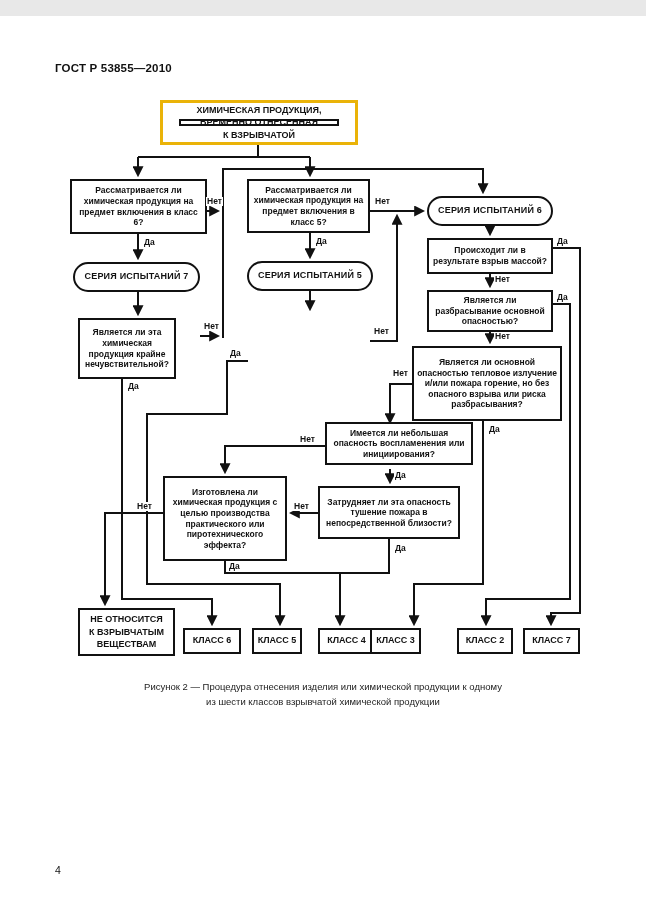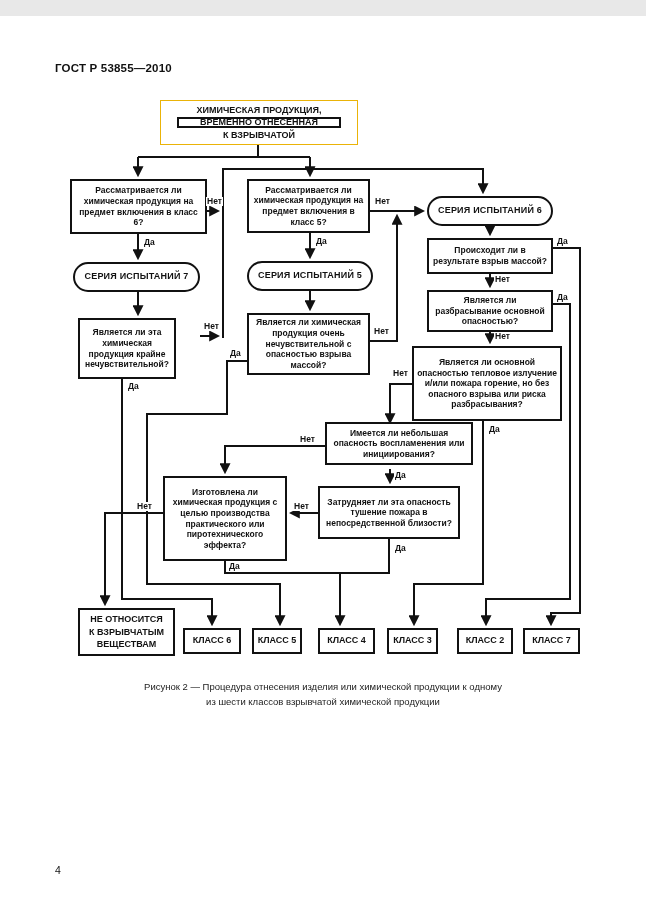--- a/index.html
+++ b/index.html
@@ -17,21 +17,21 @@
   svg.connectors{position:absolute;left:0;top:0;}
   svg.connectors path{stroke:#111;stroke-width:2;fill:none;}
   .node{
     position:absolute;border:2px solid #111;background:#fff;
     display:flex;align-items:center;justify-content:center;text-align:center;
     font-size:8.5px;line-height:1.25;font-weight:600;padding:2px 3px;
     box-sizing:border-box;
   }
   .node.pre{white-space:pre-line;}
   .start-outer{
-    position:absolute;border:1px solid #eab308;background:#fff;box-sizing:border-box;
+    position:absolute;border:3px solid #eab308;background:#fff;box-sizing:border-box;
     padding:16px;
   }
   .start-inner{
     border:2px solid #111;width:100%;height:100%;box-sizing:border-box;
     display:flex;align-items:center;justify-content:center;text-align:center;
     font-weight:bold;font-size:9px;line-height:1.35;white-space:pre-line;
   }
   .oval{
     border-radius:16px;border-width:2.5px;font-weight:bold;font-size:9px;
     letter-spacing:.2px;
@@ -108,42 +108,41 @@
     <div class="node" style="left:247px;top:163px;width:123px;height:54px;">Рассматривается ли химическая продукция на предмет включения в класс 5?</div>
 
     <div class="node oval" style="left:73px;top:246px;width:127px;height:30px;">СЕРИЯ ИСПЫТАНИЙ 7</div>
 
     <div class="node oval" style="left:247px;top:245px;width:126px;height:30px;">СЕРИЯ ИСПЫТАНИЙ 5</div>
 
     <div class="node oval" style="left:427px;top:180px;width:126px;height:30px;">СЕРИЯ ИСПЫТАНИЙ 6</div>
 
     <div class="node" style="left:78px;top:302px;width:98px;height:61px;">Является ли эта химическая продукция крайне нечувствительной?</div>
 
-    <div class="node" style="left:247px;top:297px;width:123px;height:62px;">Является ли химическая продукция очень нечувствительной с опасностью взрыва массой?</div>
 
     <div class="node" style="left:427px;top:222px;width:126px;height:36px;">Происходит ли в результате взрыв массой?</div>
 
     <div class="node" style="left:427px;top:274px;width:126px;height:42px;">Является ли разбрасывание основной опасностью?</div>
 
     <div class="node" style="left:412px;top:330px;width:150px;height:75px;">Является ли основной опасностью тепловое излучение и/или пожара горение, но без опасного взрыва или риска разбрасывания?</div>
 
     <div class="node" style="left:325px;top:406px;width:148px;height:43px;">Имеется ли небольшая опасность воспламенения или инициирования?</div>
 
     <div class="node" style="left:318px;top:470px;width:142px;height:53px;">Затрудняет ли эта опасность тушение пожара в непосредственной близости?</div>
 
     <div class="node terminal pre" style="left:78px;top:592px;width:97px;height:48px;">НЕ ОТНОСИТСЯ
 К ВЗРЫВЧАТЫМ
 ВЕЩЕСТВАМ</div>
 
     <div class="node" style="left:163px;top:460px;width:124px;height:85px;">Изготовлена ли химическая продукция с целью производства практического или пиротехнического эффекта?</div>
 
     <div class="node classbox" style="left:183px;top:612px;width:58px;height:26px;">КЛАСС 6</div>
     <div class="node classbox" style="left:252px;top:612px;width:50px;height:26px;">КЛАСС 5</div>
     <div class="node classbox" style="left:318px;top:612px;width:57px;height:26px;">КЛАСС 4</div>
-    <div class="node classbox" style="left:387px;top:612px;width:51px;height:26px;">КЛАСС 3</div>
+    <div class="node classbox" style="left:370px;top:612px;width:51px;height:26px;">КЛАСС 3</div>
     <div class="node classbox" style="left:457px;top:612px;width:56px;height:26px;">КЛАСС 2</div>
     <div class="node classbox" style="left:523px;top:612px;width:57px;height:26px;">КЛАСС 7</div>
 
     <span class="edge-label" style="left:206px;top:181px;">Нет</span>
     <span class="edge-label" style="left:143px;top:222px;">Да</span>
     <span class="edge-label" style="left:374px;top:181px;">Нет</span>
     <span class="edge-label" style="left:315px;top:221px;">Да</span>
     <span class="edge-label" style="left:203px;top:306px;">Нет</span>
     <span class="edge-label" style="left:127px;top:366px;">Да</span>
     <span class="edge-label" style="left:373px;top:311px;">Нет</span>

